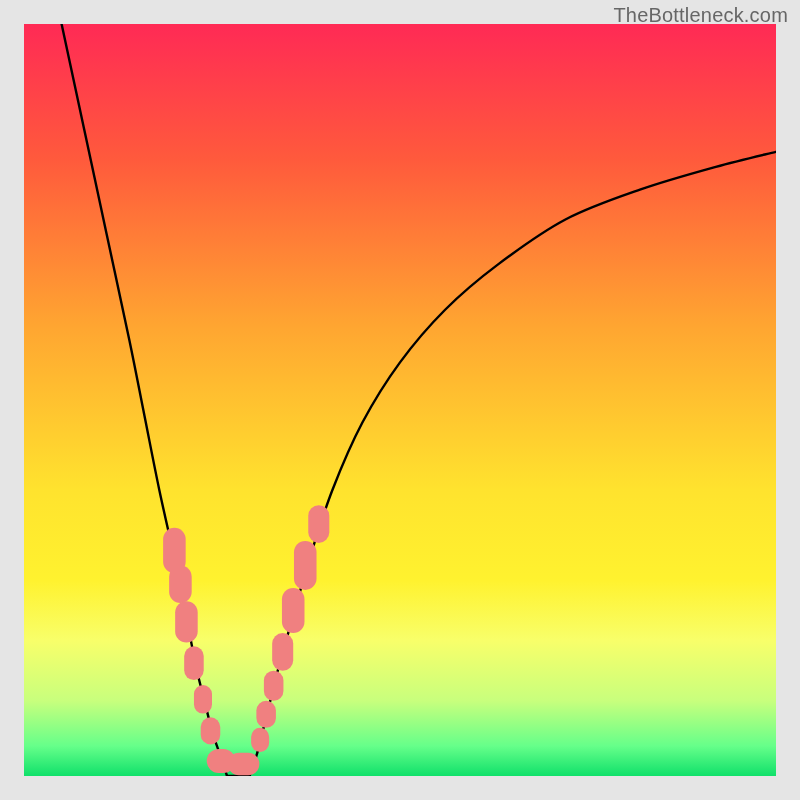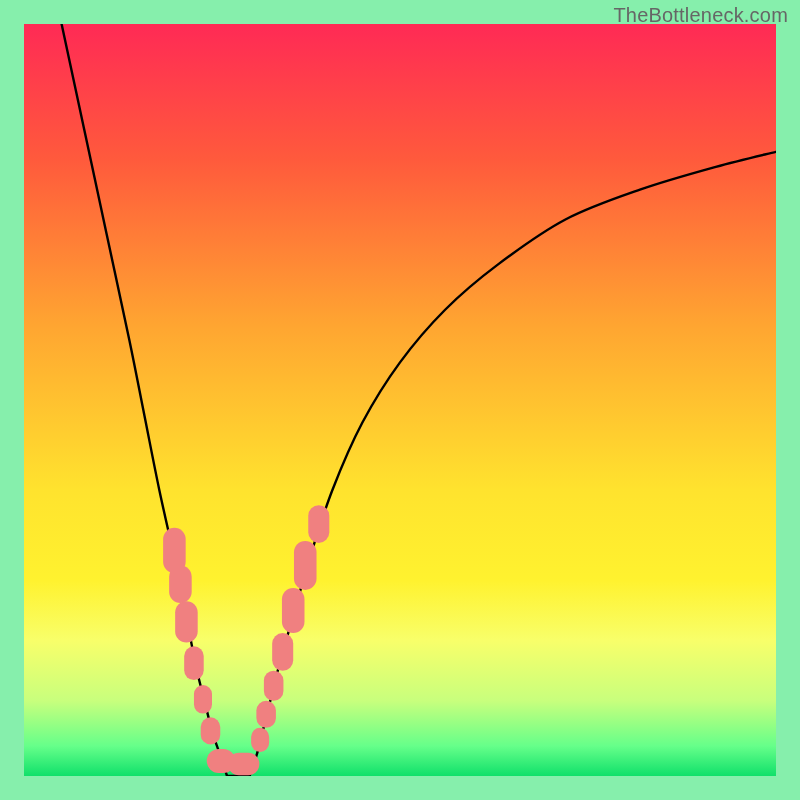--- a/index.html
+++ b/index.html
@@ -9,21 +9,21 @@
     height: 800px;
     overflow: hidden;
     background: #000;
     font-family: Arial, Helvetica, sans-serif;
   }
   .frame {
     position: absolute;
     top: 0; left: 0;
     width: 800px;
     height: 800px;
-    background: #86efac;
+    background: #e5e5e5;
   }
   .plot {
     position: absolute;
     top: 24px;
     left: 24px;
     width: 752px;
     height: 752px;
     overflow: hidden;
   }
   .watermark {

